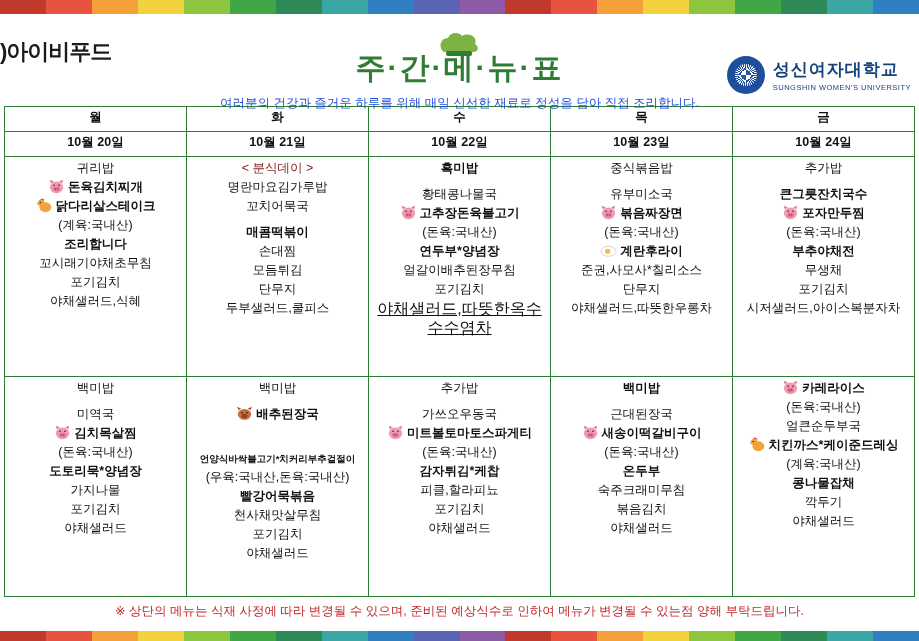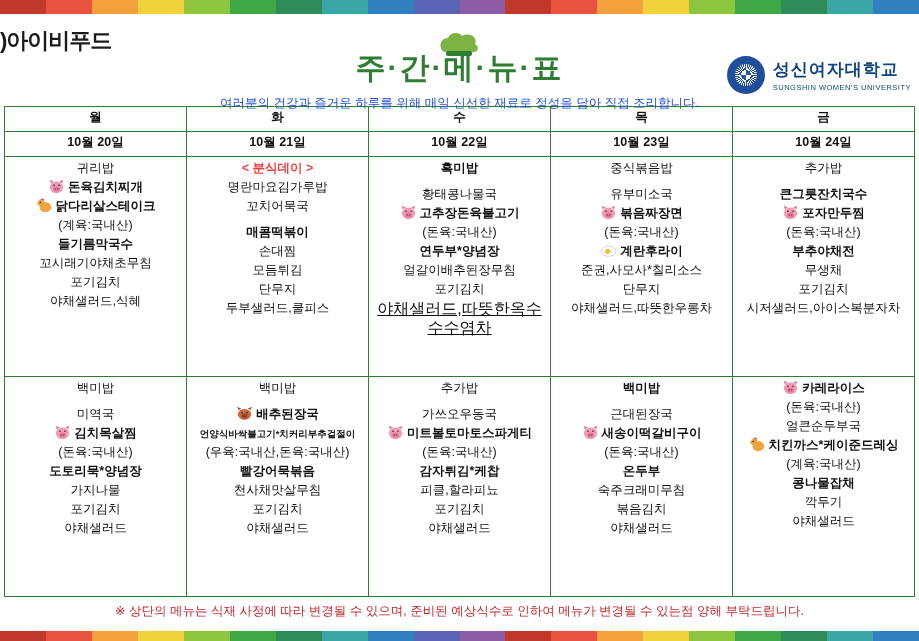--- a/index.html
+++ b/index.html
@@ -8,21 +8,21 @@
     background:#ffffff;
     font-family:"Liberation Sans","DejaVu Sans",sans-serif;
     overflow:hidden;
   }
   
   .colorstrip{display:flex;width:919px;height:14px;}
   .colorstrip div{height:100%;}
   
   .header{position:relative;height:92px;}
   .brand{
-    position:absolute;left:0;top:12px;
+    position:absolute;left:0;top:23px;
     font-size:22px;font-weight:bold;color:#1a1a1a;letter-spacing:-1px;
   }
   .title-wrap{
     position:absolute;left:0;right:0;top:34px;text-align:center;
   }
   .chef-hat{
     position:absolute;left:50%;margin-left:-22px;top:-16px;
     width:44px;height:26px;
   }
   .main-title{
@@ -69,22 +69,22 @@
   }
   td.date{
     height:20px;font-size:13.5px;font-weight:bold;padding:2px 0;
   }
   td.meal{
     height:215px;padding-top:7px;
   }
   .line{line-height:19px;}
   .b{font-weight:bold;}
   .sm{font-size:16px;text-decoration:underline;}
-  .xs{font-size:9.5px;}
-  .red{color:#ef4444;font-weight:bold;}
+  .xs{font-size:9.5px;margin-top:25px;}
+  .red{color:#7f1d1d;font-weight:normal;}
   .gap{height:7px;}
   .icon{
     display:inline-block;vertical-align:-3px;margin-right:3px;
     width:17px;height:15px;
   }
   td.footer-cell{
     border:1px solid #2e7d32;
     text-align:center;
     font-size:13px;
     font-weight:bold;
@@ -182,21 +182,21 @@
                 <circle cx="13" cy="7.5" r="1" fill="#3a2029"></circle>
               </svg><span>돈육김치찌개</span></div>
             <div class="line b"><svg class="icon" viewBox="0 0 20 18">
                 <ellipse cx="11" cy="11" rx="7" ry="6" fill="#f2a33c"></ellipse>
                 <circle cx="6" cy="6" r="4" fill="#f2a33c"></circle>
                 <path d="M5 2 C6 0,8 0,8 2 C9 0.5,10 1,9.6 3 Z" fill="#d9413a"></path>
                 <path d="M2.4 6 L0 7 L2.4 8 Z" fill="#e8a33c"></path>
                 <circle cx="5" cy="5.4" r="0.9" fill="#3a2029"></circle>
               </svg><span>닭다리살스테이크</span></div>
             <div class="line"><span>(계육:국내산)</span></div>
-            <div class="line b"><span>들기름막국수</span></div>
+            <div class="line b"><span>조리합니다</span></div>
             <div class="line"><span>꼬시래기야채초무침</span></div>
             <div class="line"><span>포기김치</span></div>
             <div class="line"><span>야채샐러드,식혜</span></div>
           </td>
           <td class="meal">
             <div class="line red"><span>&lt; 분식데이 &gt;</span></div>
             <div class="line"><span>명란마요김가루밥</span></div>
             <div class="line"><span>꼬치어묵국</span></div>
             <div class="gap"></div>
             <div class="line b"><span>매콤떡볶이</span></div>

